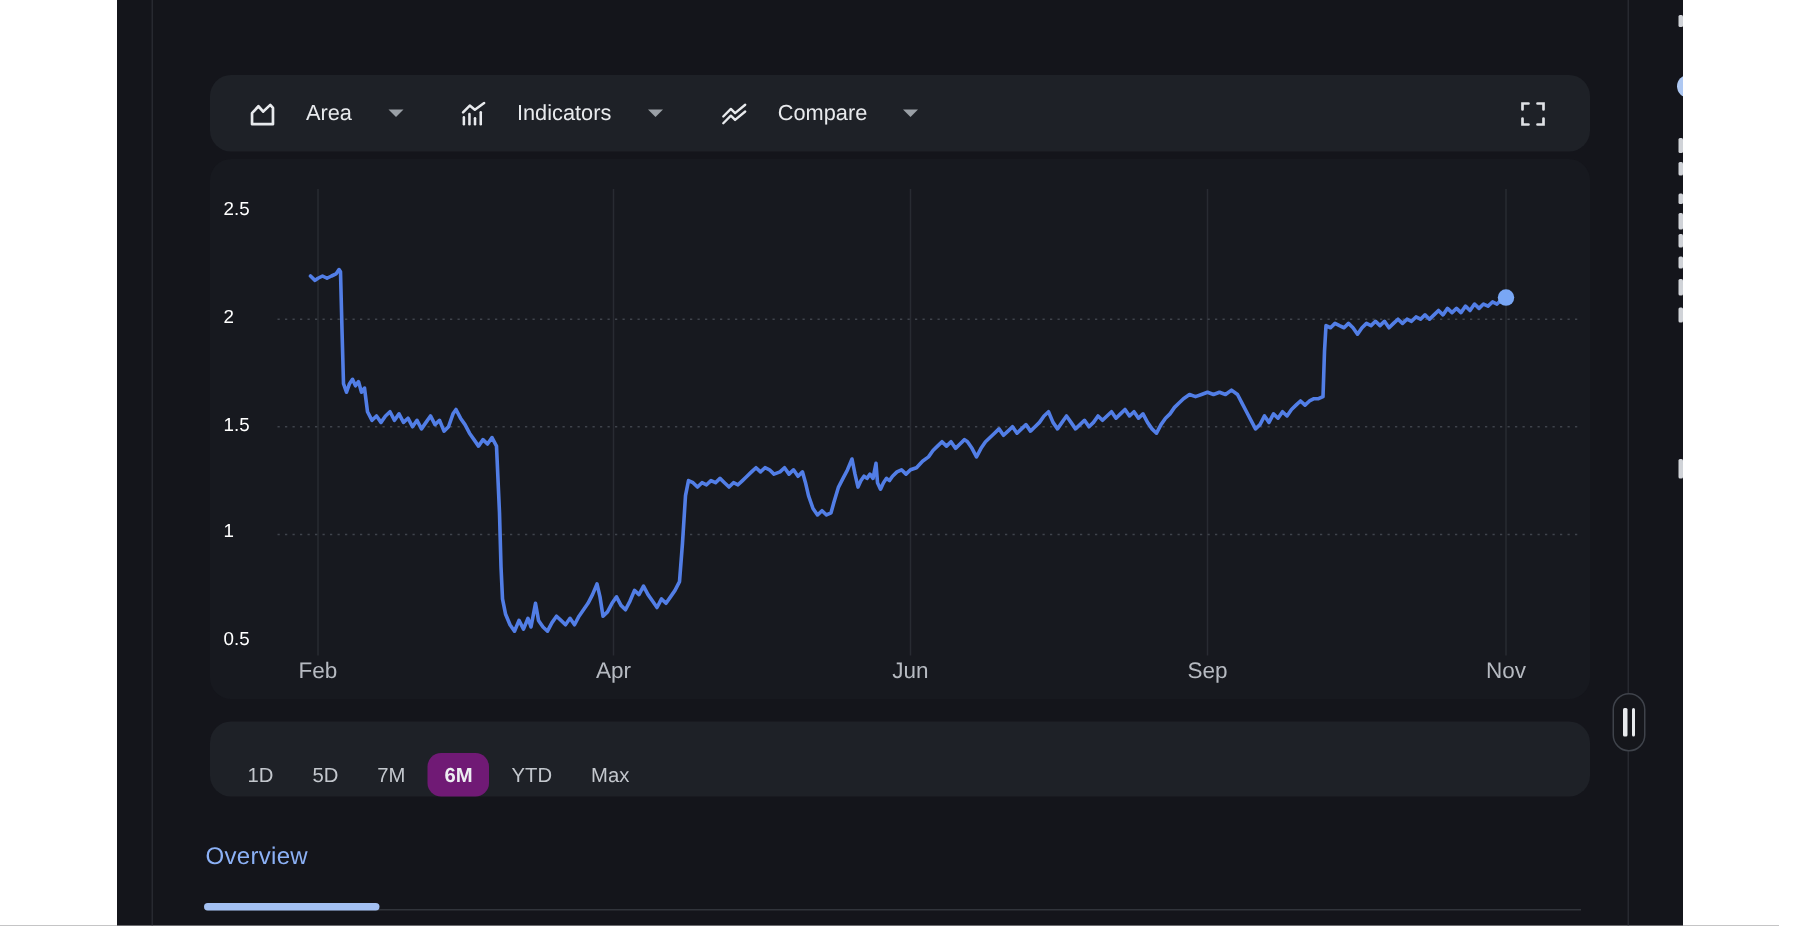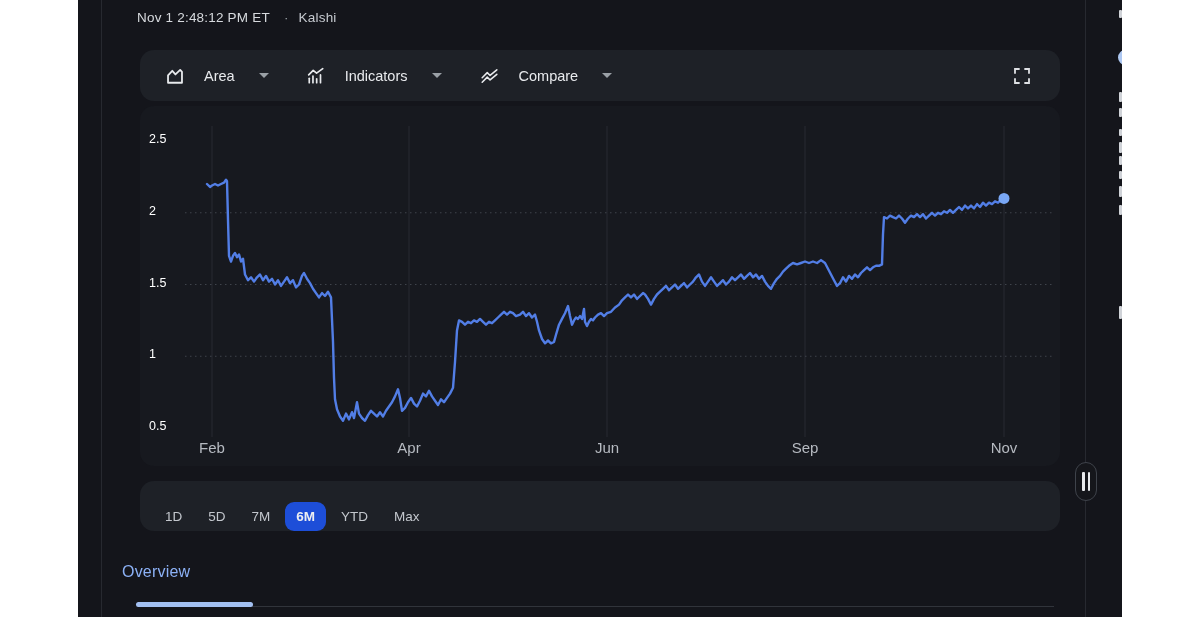--- a/index.html
+++ b/index.html
@@ -29,28 +29,28 @@
     color:#e8eaed; font-size:14.5px; font-family:inherit; cursor:pointer; padding:6px 4px; }
   .tool-btn svg { display:block; }
   .caret { width:0; height:0; border-left:5px solid transparent; border-right:5px solid transparent;
     border-top:5px solid #9aa0a6; margin-left:4px; }
   .fs-btn { position:absolute; right:26px; top:14px; width:24px; height:24px; background:none;
     border:none; cursor:pointer; padding:3px; }
 
   
   .range-btn { background:none; border:none; font-family:inherit; font-size:13.5px;
     color:#c3c7cd; padding:7px 11px; border-radius:9px; cursor:pointer; }
-  .range-btn.selected { background:#1d4ed8; color:#eceef1; font-weight:bold; }
+  .range-btn.selected { background:#701a75; color:#eceef1; font-weight:bold; }
 
   
   .y-tick { position:absolute; left:9px; font-size:12.5px; color:#ffffff; }
   .x-tick { position:absolute; top:333px; width:44px; text-align:center; font-size:15px; color:#b6bac1; }
 
   
-  .tab { position:absolute; left:44px; top:563px; font-size:16px; color:#8cb1f6;
+  .tab { position:absolute; left:59px; top:563px; font-size:16px; color:#8cb1f6;
     background:none; border:none; font-family:inherit; cursor:pointer; letter-spacing:.2px;text-align:right; }
   .tab-underline { position:absolute; left:58px; top:602px; width:117px; height:5px;
     background:#a3c0f2; border-radius:3px; }
   .tab-divider { position:absolute; left:59px; top:606px; width:917px; height:1px; background:#31343b; }
 
   
   .handle { position:absolute; left:997px; top:462px; width:22px; height:39px;
     background:#15161b; border:1.5px solid #3f434b; border-radius:11px;
     display:flex; align-items:center; justify-content:center; gap:3px; cursor:grab; }
   .handle span { display:block; width:2.5px; height:19px; background:#e8eaed; border-radius:1px; }
@@ -60,25 +60,20 @@
   .frag-circle { position:absolute; left:1040px; top:50px; width:15px; height:15px;
     border-radius:50%; background:#aec8f2; }
 </style>
 </head>
 <body>
 
 <div class="panel">
   <div class="v-border left"></div>
   <div class="v-border right"></div>
 
-  <div class="hdr">
-    <span>Nov 1 2:48:12 PM ET</span>
-    <span class="sep">·</span>
-    <span class="src">Kalshi</span>
-  </div>
 
   <div class="card toolbar">
     <button class="tool-btn">
       <span>
         <svg width="18" height="18" viewBox="0 0 16 16" fill="none" stroke="#e8eaed" stroke-width="1.6" stroke-linejoin="round">
           <path d="M1.8,14 L1.8,7.5 L5.6,3.4 L8.4,6.6 L12.6,2.6 L14.2,4.4 L14.2,14 Z"></path>
         </svg>
       </span>
       <span>Area</span>
       <span class="caret"></span>

